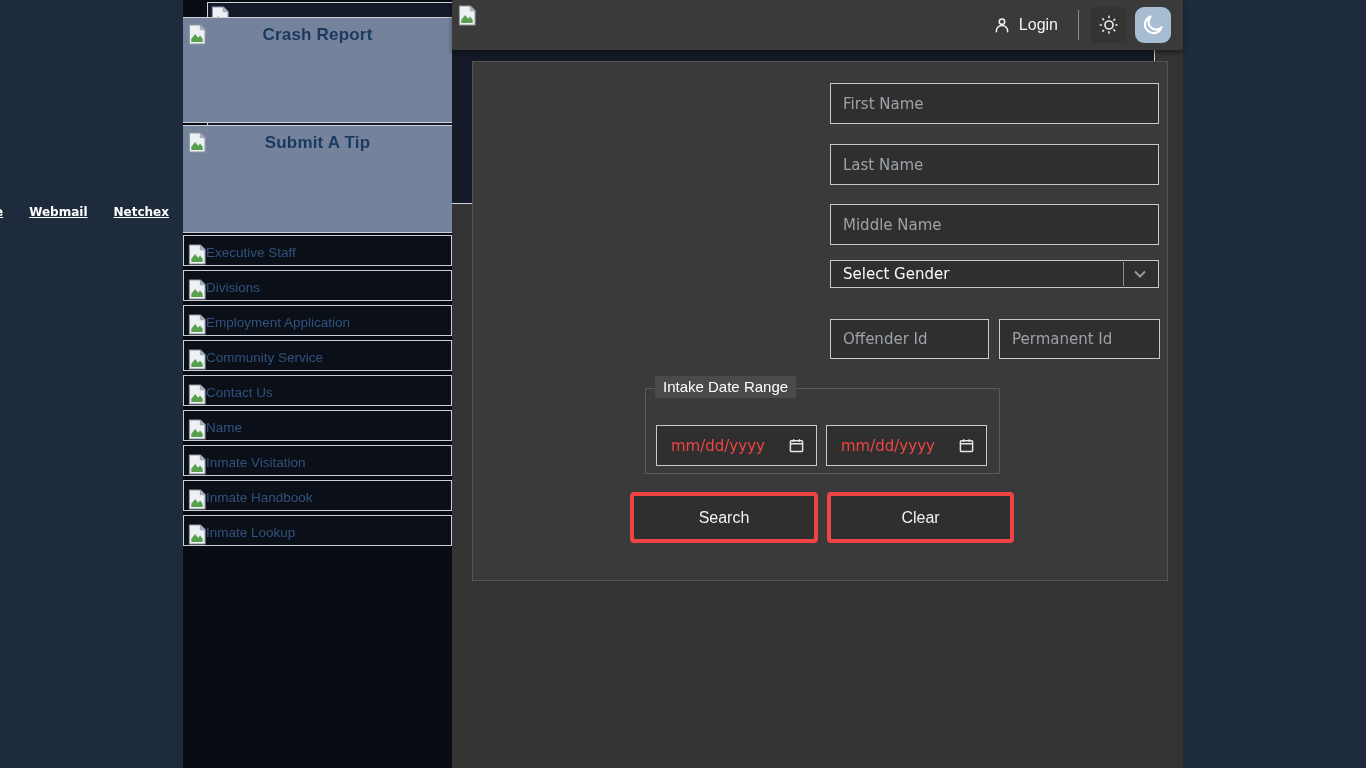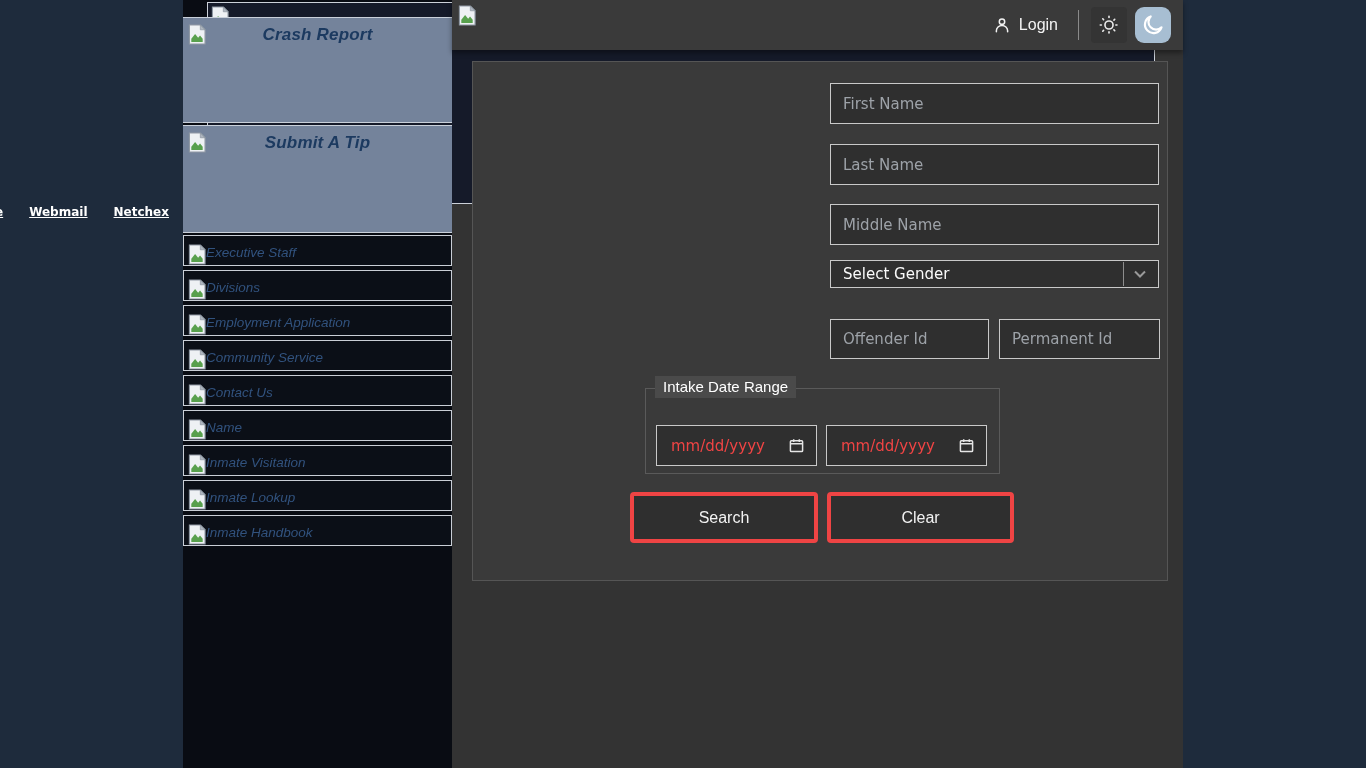--- a/index.html
+++ b/index.html
@@ -14,21 +14,21 @@
     background:#151a29; border:1px solid #ccd1d9; }
   .hero-box .broken-img { position:absolute; left:3px; top:3px; }
   .header-links { position:absolute; right:14px; bottom:3px; display:flex; gap:26px; }
   .header-links a { color:#ffffff; font-weight:bold; font-size:12px;
     text-decoration:underline; font-family:"DejaVu Sans",sans-serif; cursor:pointer; }
 
   
   .cols { flex:1; display:flex; min-height:0; }
 
   
-  .sidebar { width:269px; flex:none; background:#090c13; padding-top:17px;font-style:italic; }
+  .sidebar { width:269px; flex:none; background:#090c13; padding-top:17px; }
   .feature-btn { position:relative; height:106px; background:#74839b;
     border-top:1px solid #c9d0da; border-bottom:1px solid #c9d0da;
     text-align:center; margin-bottom:2px; cursor:pointer; }
   .feature-btn .flabel { display:inline-block; margin-top:7px; font-size:17px;
     font-weight:bold; color:#1c3a60; letter-spacing:.2px; }
   .feature-btn .broken-img { position:absolute; left:5px; top:6px; }
   .side-links { margin-top:1px; }
   .side-link { height:31px; background:#0b0f17; border:1px solid #c9ced6;
     margin-bottom:4px; display:flex; align-items:flex-start; padding:8px 0 0 4px; cursor:pointer; }
   .side-link .slabel { color:#31527e; font-size:13.5px; line-height:17px; }
@@ -200,31 +200,31 @@
           <span class="slabel">Inmate Visitation</span>
         </div>
         <div class="side-link">
           <span class="broken-img">
               <svg width="18" height="21" viewBox="0 0 19 22">
                 <path d="M1.5 1 h11.5 l5 5 v15 h-16.5 z" fill="#eef1f4" stroke="#8f98a3" stroke-width="1.2"></path>
                 <path d="M13 1 l5 5 h-5 z" fill="#aeb6bf" stroke="#8f98a3" stroke-width="0.8"></path>
                 <path d="M3.5 15.5 l4 -5 3.2 4 2 -2.4 2.8 3.4 v3.5 h-12 z" fill="#58a04d"></path>
               </svg>
             </span>
+          <span class="slabel">Inmate Handbook</span>
+        </div>
+        <div class="side-link">
+          <span class="broken-img">
+              <svg width="18" height="21" viewBox="0 0 19 22">
+                <path d="M1.5 1 h11.5 l5 5 v15 h-16.5 z" fill="#eef1f4" stroke="#8f98a3" stroke-width="1.2"></path>
+                <path d="M13 1 l5 5 h-5 z" fill="#aeb6bf" stroke="#8f98a3" stroke-width="0.8"></path>
+                <path d="M3.5 15.5 l4 -5 3.2 4 2 -2.4 2.8 3.4 v3.5 h-12 z" fill="#58a04d"></path>
+              </svg>
+            </span>
           <span class="slabel">Inmate Lookup</span>
-        </div>
-        <div class="side-link">
-          <span class="broken-img">
-              <svg width="18" height="21" viewBox="0 0 19 22">
-                <path d="M1.5 1 h11.5 l5 5 v15 h-16.5 z" fill="#eef1f4" stroke="#8f98a3" stroke-width="1.2"></path>
-                <path d="M13 1 l5 5 h-5 z" fill="#aeb6bf" stroke="#8f98a3" stroke-width="0.8"></path>
-                <path d="M3.5 15.5 l4 -5 3.2 4 2 -2.4 2.8 3.4 v3.5 h-12 z" fill="#58a04d"></path>
-              </svg>
-            </span>
-          <span class="slabel">Inmate Handbook</span>
         </div>
       </div>
     </div>
 
     <div class="main">
       <div class="navbar">
         <span class="broken-img">
             <svg width="18" height="21" viewBox="0 0 19 22">
               <path d="M1.5 1 h11.5 l5 5 v15 h-16.5 z" fill="#eef1f4" stroke="#8f98a3" stroke-width="1.2"></path>
               <path d="M13 1 l5 5 h-5 z" fill="#aeb6bf" stroke="#8f98a3" stroke-width="0.8"></path>

